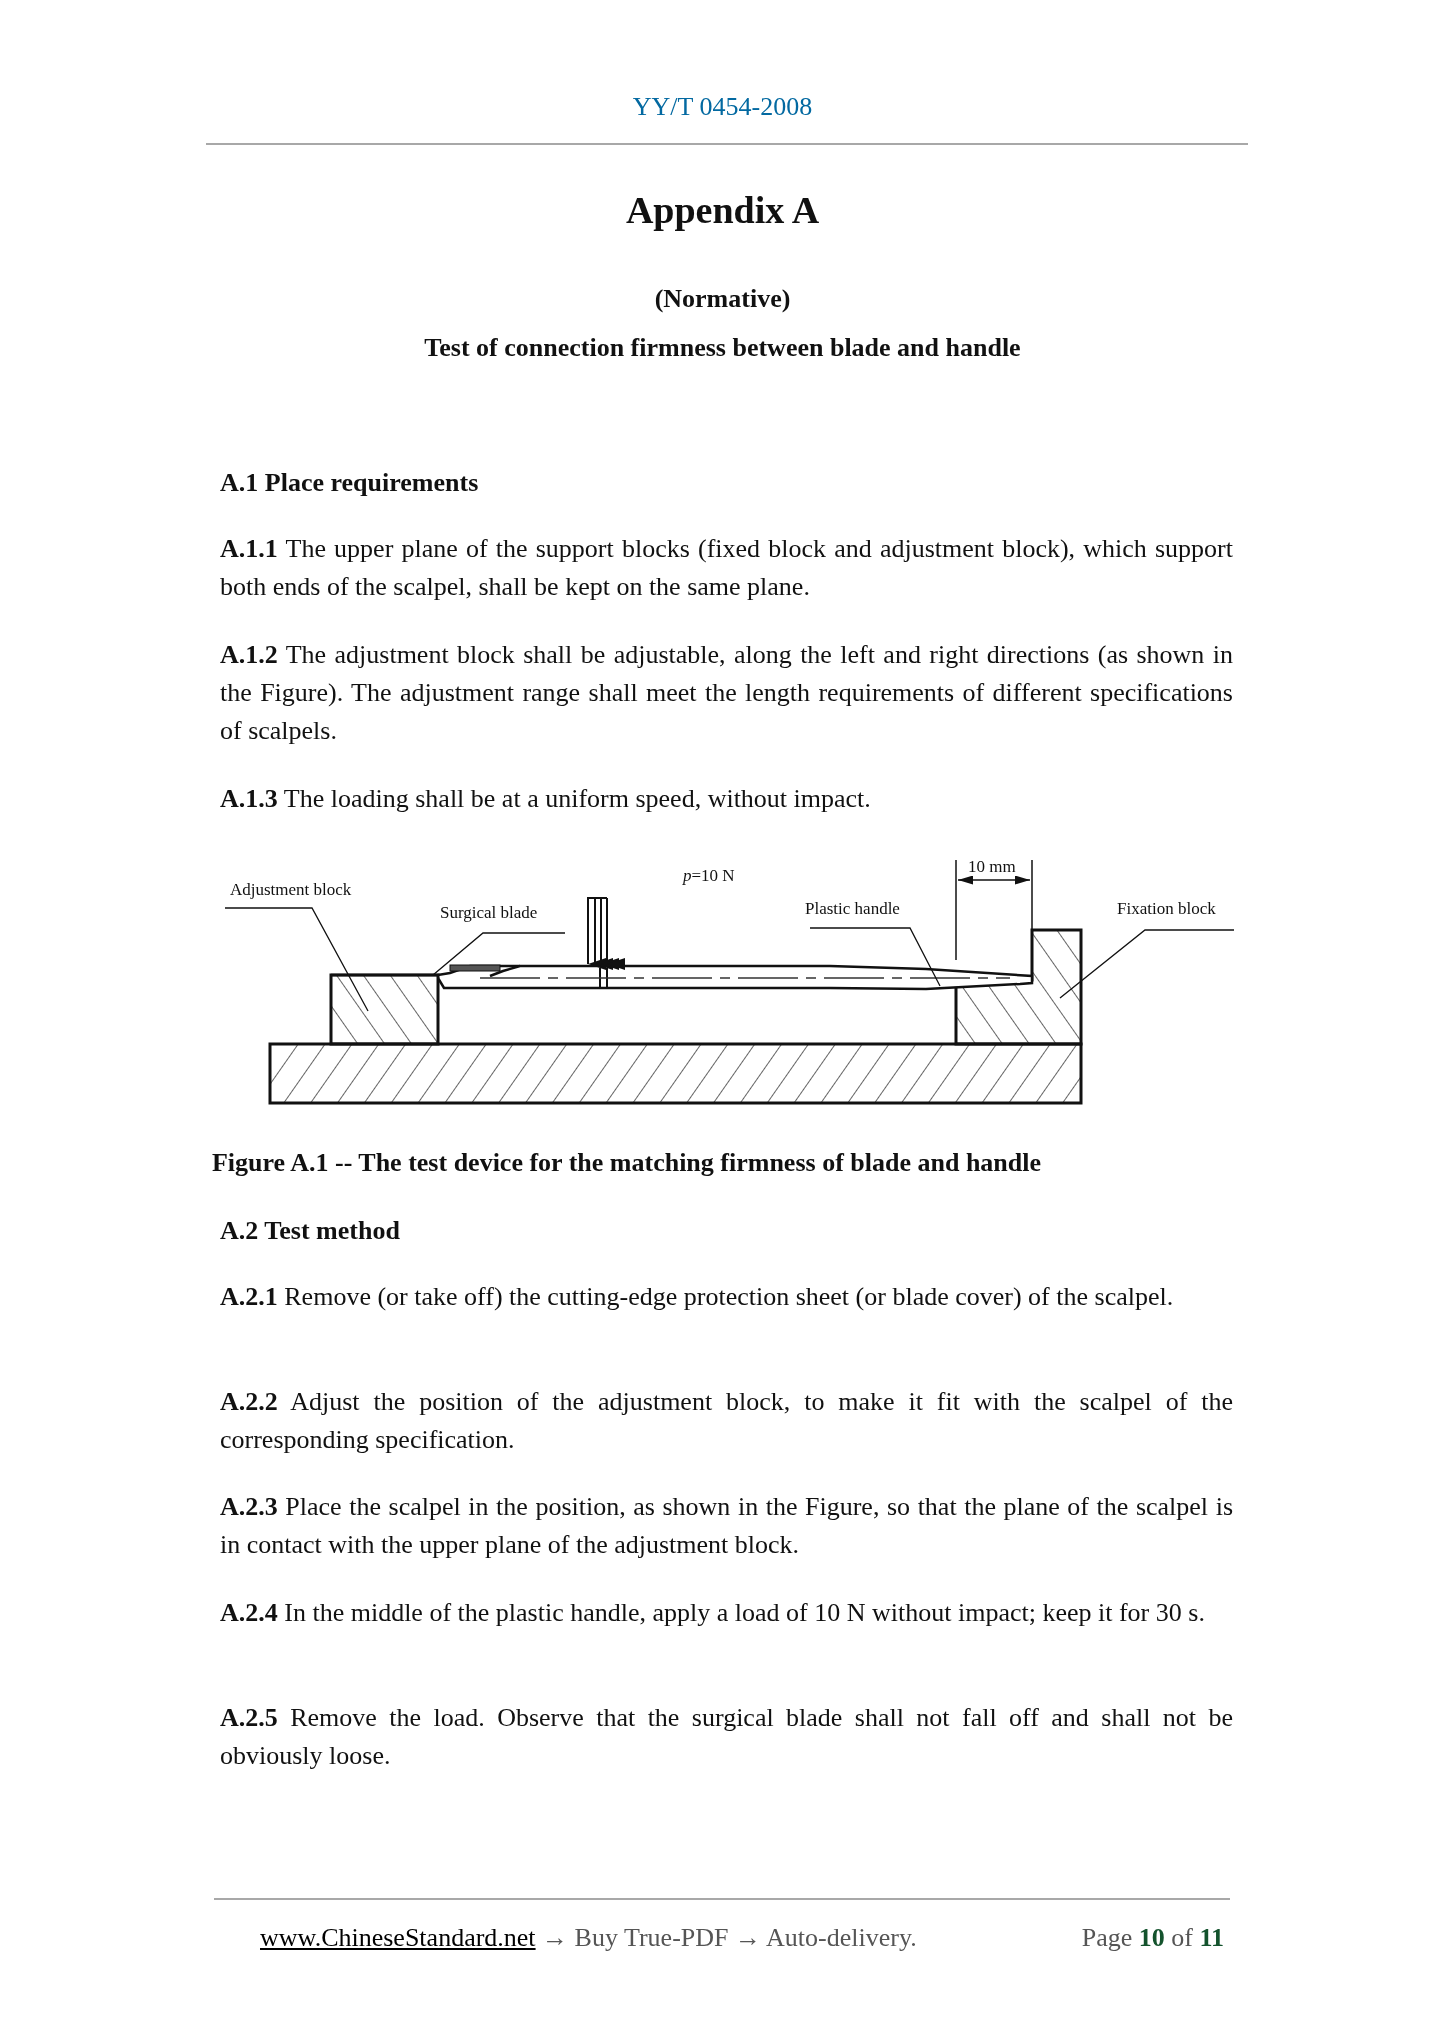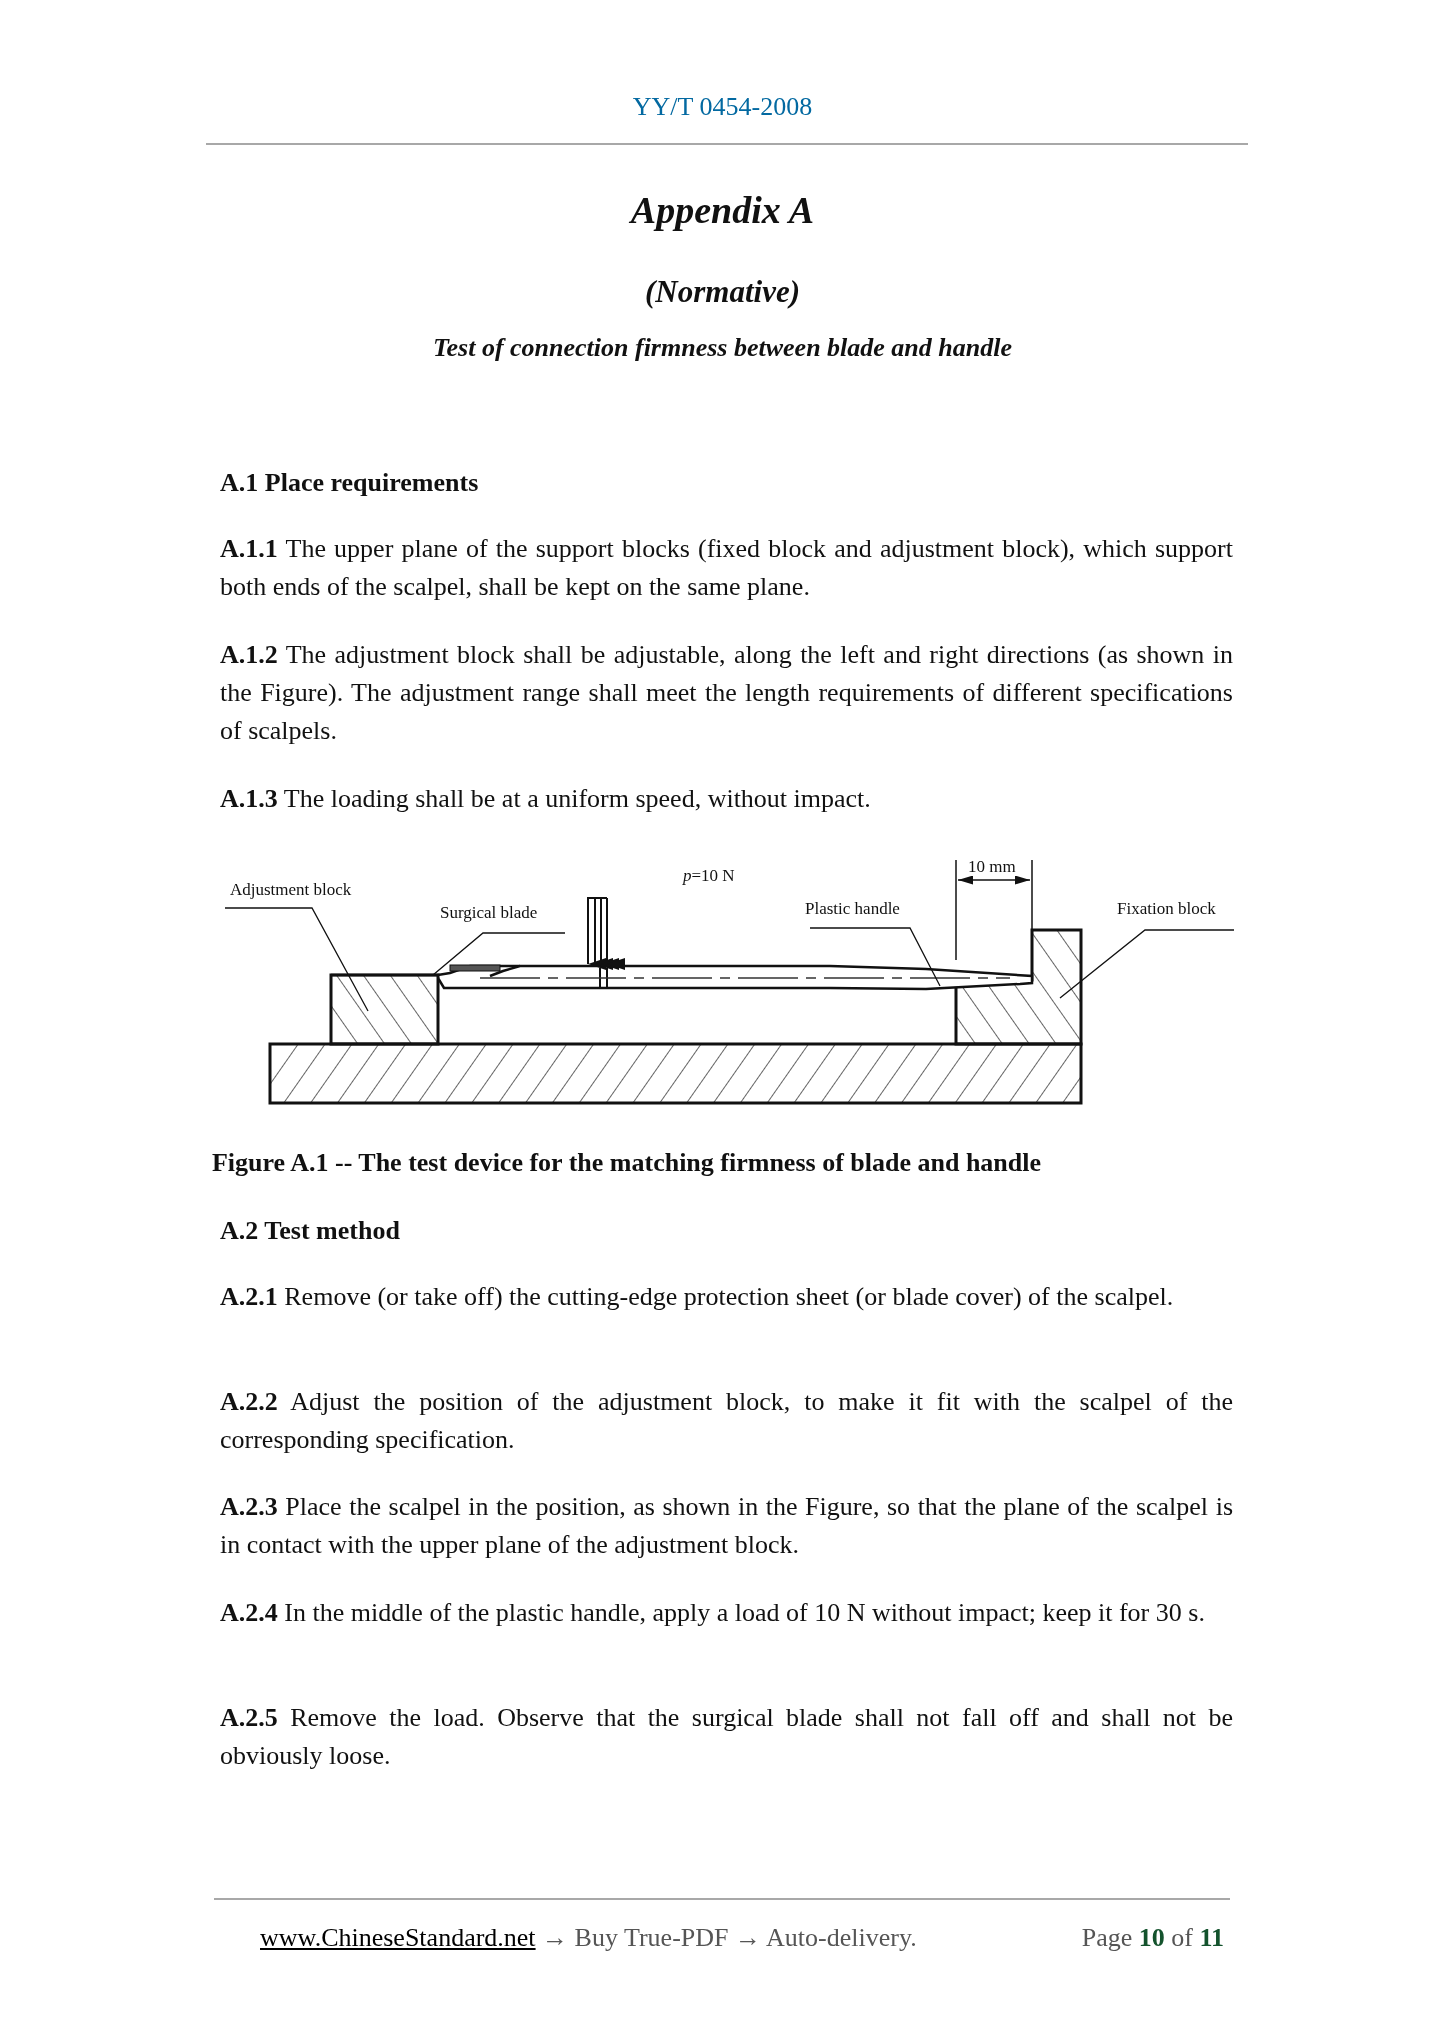--- a/index.html
+++ b/index.html
@@ -2,23 +2,23 @@
 <html><head>
 <meta charset="utf-8">
 <style>
   html, body { margin: 0; padding: 0; background: #ffffff; }
   body { width: 1445px; height: 2044px; position: relative; overflow: hidden;
          font-family: "Liberation Serif", "DejaVu Serif", serif; color: #111; }
   .hdr { position: absolute; top: 92px; left: 0; width: 1445px; text-align: center;
          font-size: 26px; color: #0369a1; }
   .hdr-rule { position: absolute; top: 143px; left: 206px; width: 1042px; height: 0;
               border-top: 2px solid #a8a8a8; }
-  .title { position: absolute; left: 0; width: 1445px; text-align: center; font-weight: bold; font-style: italic; }
+  .title { position: absolute; left: 0; width: 1445px; text-align: center; font-weight: bold; }
   .t1 { top: 188px; font-size: 38px; }
-  .t2 { top: 274px; font-size: 31px; }
+  .t2 { top: 284px; font-size: 26px; }
   .t3 { top: 333px; font-size: 26px; }
   .sec { position: absolute; left: 220px; font-size: 26px; font-weight: bold; }
   .para { position: absolute; left: 220px; width: 1013px; font-size: 26px; line-height: 38px;
           text-align: justify; }
   .para b { font-weight: bold; margin-top: 24px; }
   .figwrap { position: absolute; left: 220px; top: 848px; width: 1020px; height: 270px; }
   .figwrap svg { width: 1020px; height: 270px; display: block; }
   .figlabel { font-family: "Liberation Serif", serif; font-size: 17px; fill: #111; }
   .caption { position: absolute; top: 1148px; left: 0; width: 1253px; text-align: center;
              font-size: 26px; font-weight: bold; }

